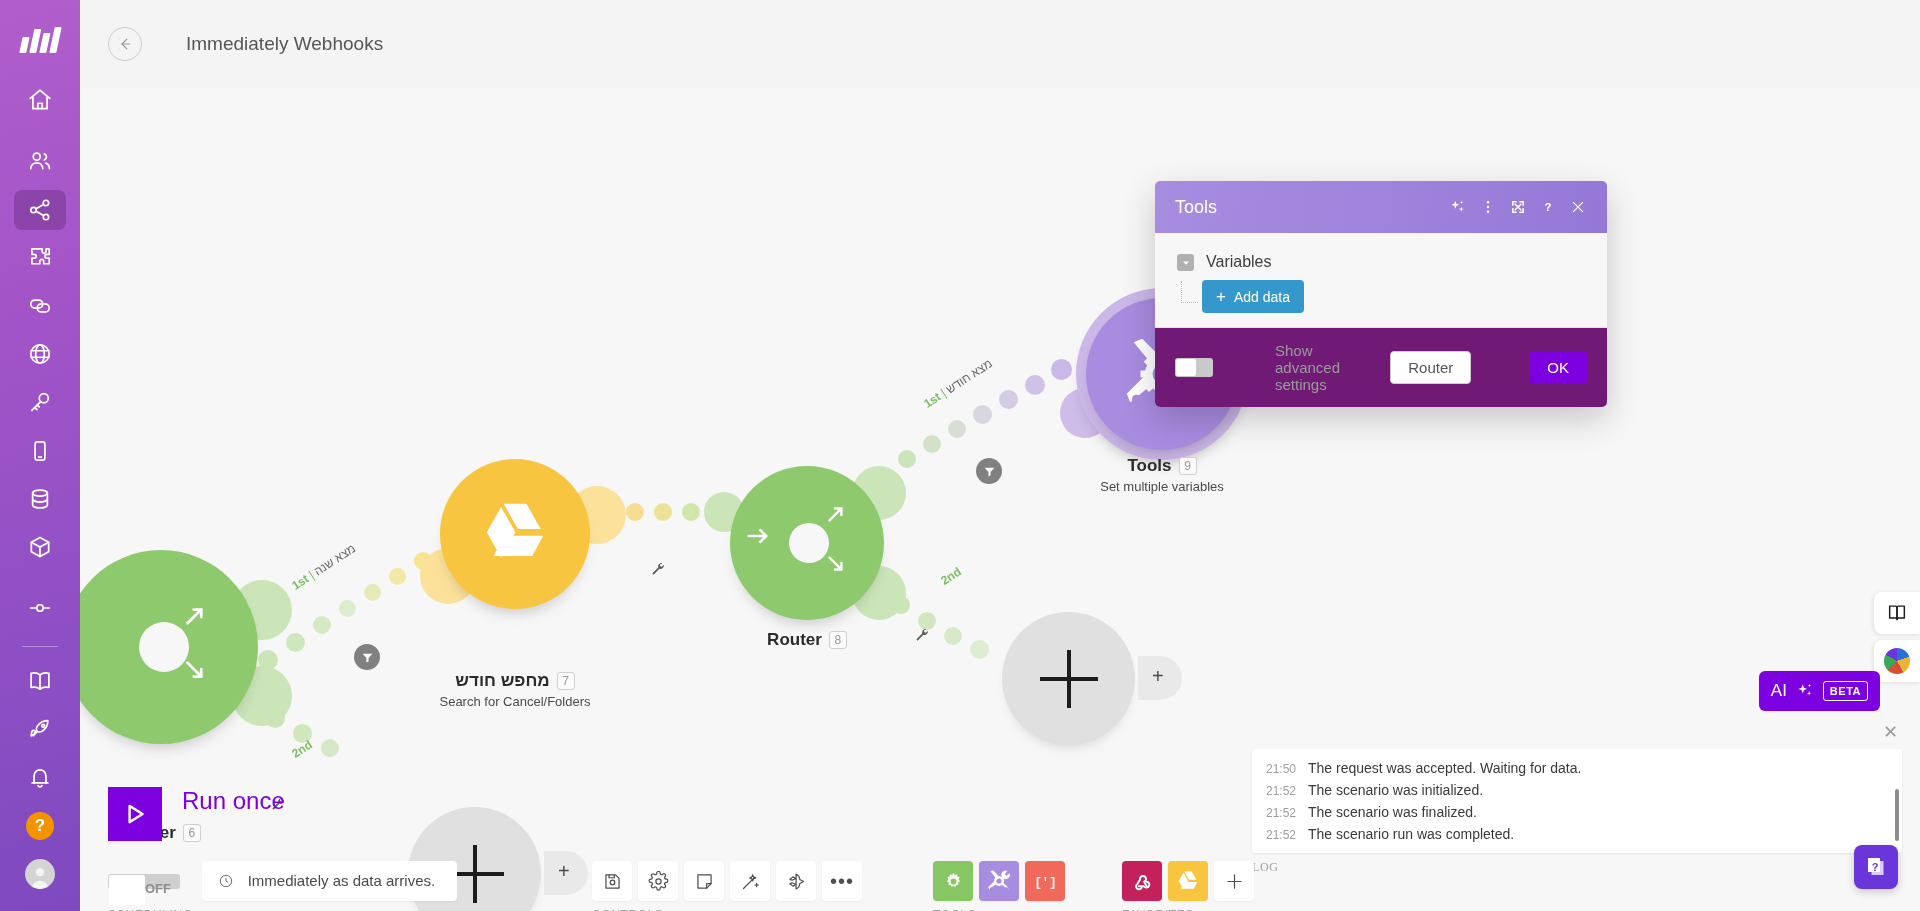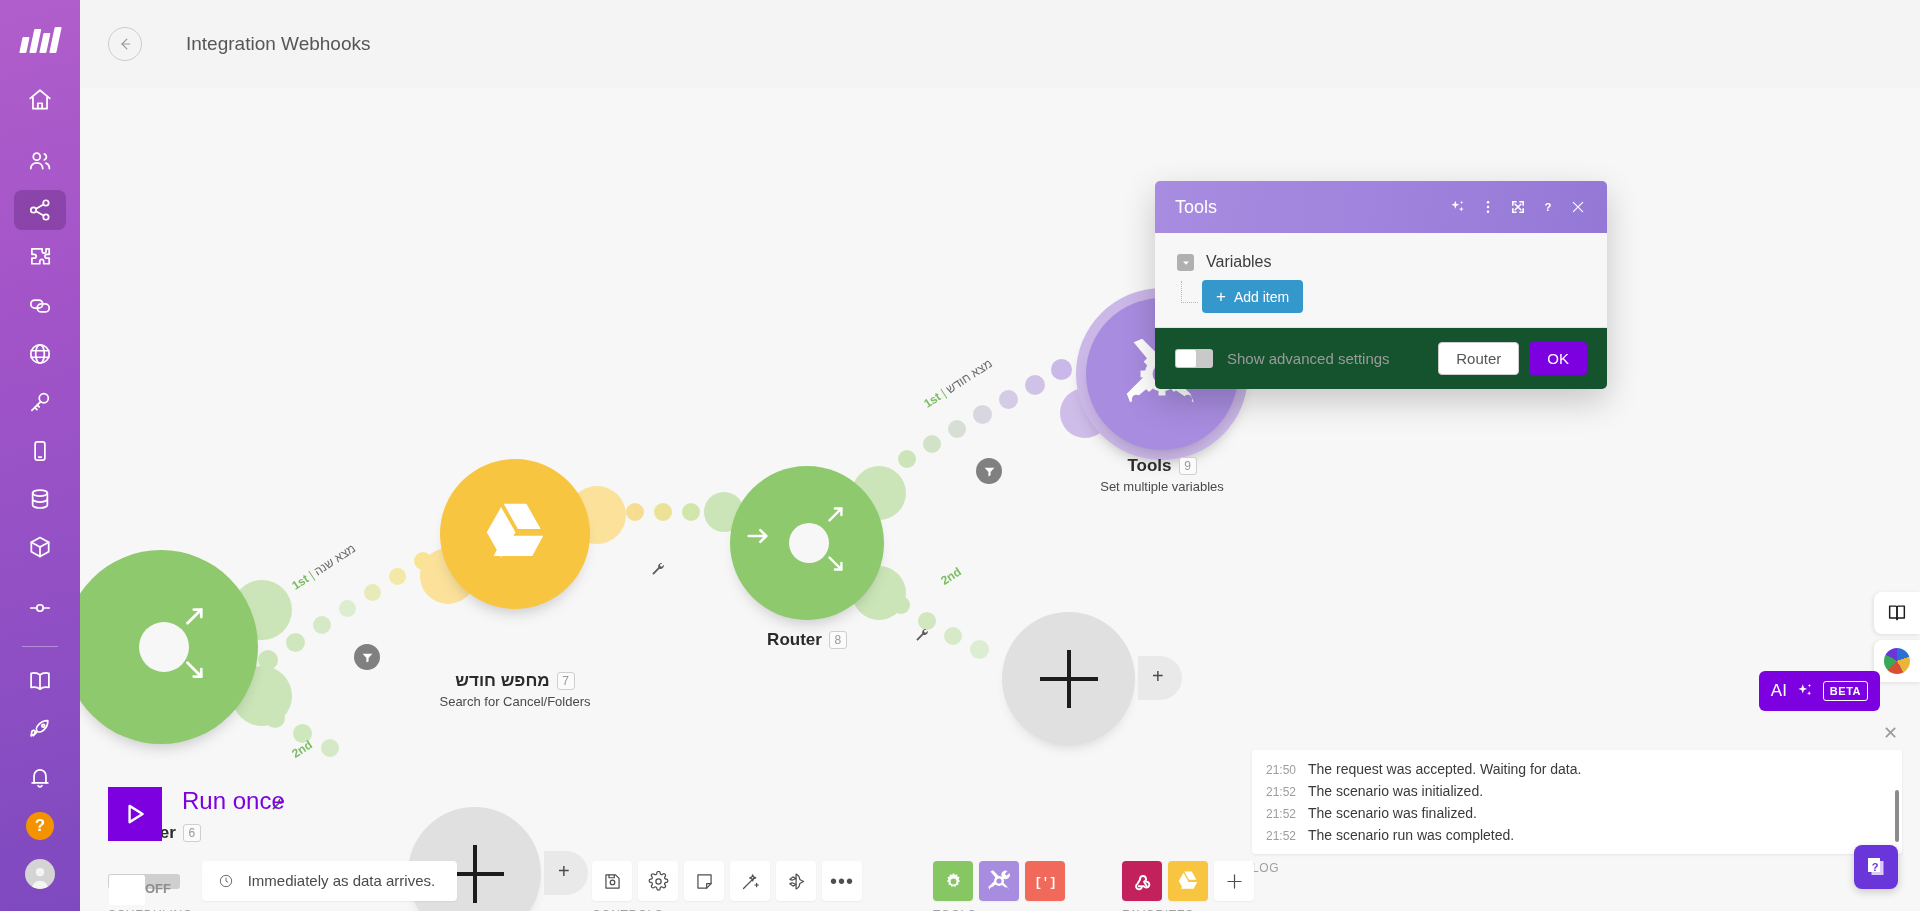--- a/index.html
+++ b/index.html
@@ -107,22 +107,22 @@
   .var-label { font-size: 16px; color: #3d3d3d; margin-left: 12px; }
   .add-item-row { display: flex; align-items: center; margin-top: 9px; padding-left: 4px; }
   .tree-stub { width: 17px; height: 22px; border-left: 1px dotted #b6b6b6; border-bottom: 1px dotted #b6b6b6; margin-right: 4px; margin-bottom: 9px; }
   #add-item-btn {
     background: #3598cd; color: #fff; border: none; border-radius: 4px;
     font-size: 14px; padding: 8px 14px; cursor: pointer; display: flex; align-items: center; gap: 8px;
     font-family: "Liberation Sans", sans-serif;
   }
   #add-item-btn .pl { font-size: 17px; line-height: 1; }
   #dlg-footer {
-    border-top: 1px solid #e4e4e4; background: #14532d;
-    padding: 14px 20px; display: flex; align-items: center;
+    border-top: 1px solid #e4e4e4; background: #701a75;
+    padding: 14px 20px; display: flex; align-items: center; gap: 48px;
   }
   .toggle-track { width: 38px; height: 19px; border-radius: 3px; background: #c9c9c9; position: relative; cursor: pointer; }
   .toggle-knob { position: absolute; left: 1px; top: 1px; width: 20px; height: 17px; background: #fff; border-radius: 2px; }
   #adv-label { font-size: 15px; color: #9b9b9b; margin-left: 14px; flex: 1; }
   #cancel-btn { background: #fff; border: 1px solid #cccccc; color: #555; border-radius: 4px; font-size: 15px; padding: 7px 17px; cursor: pointer; font-family: "Liberation Sans", sans-serif; }
   #ok-btn { background: #7c00e0; border: none; color: #fff; border-radius: 4px; font-size: 15px; padding: 8px 18px; margin-left: 10px; cursor: pointer; font-family: "Liberation Sans", sans-serif; }
 
   
   #bottombar { position: absolute; left: 80px; right: 0; bottom: 0; height: 140px; z-index: 50; }
 
@@ -159,21 +159,21 @@
   .dots3 { color: #4e4e4e; font-size: 20px; letter-spacing: 1px; line-height: 0.6; }
 
   
   #log-panel { position: absolute; right: 18px; bottom: 36px; width: 650px; z-index: 45; }
   #log-close { position: absolute; right: 4px; top: -26px; font-size: 18px; color: #9c9c9c; cursor: pointer; line-height: 1; }
   #log-box { background: #fff; border-radius: 3px; padding: 8px 0 8px 0; box-shadow: 0 1px 3px rgba(0,0,0,0.08); position: relative; overflow: hidden; max-height: 104px; }
   .log-row { display: flex; align-items: baseline; padding: 3px 14px; }
   .log-time { font-size: 12px; color: #9d9d9d; width: 42px; flex-shrink: 0; }
   .log-msg { font-size: 14px; color: #3a3a3a; }
   #log-scroll { position: absolute; right: 3px; top: 40px; width: 4px; height: 52px; background: #8c8c8c; border-radius: 2px; }
-  #log-cap { font-size: 12px; color: #a0a0a0; letter-spacing: 0.6px; margin-top: 7px; }
+  #log-cap { font-size: 12px; color: #a0a0a0; letter-spacing: 0.6px; margin-top: 7px; font-family: Liberation Serif, serif; }
 
   
   #right-float { position: absolute; right: 0; top: 592px; z-index: 55; }
   .float-btn { width: 46px; height: 42px; background: #fff; border-radius: 8px 0 0 8px; display: flex; align-items: center; justify-content: center; margin-bottom: 6px; cursor: pointer; box-shadow: -1px 1px 4px rgba(0,0,0,0.10); }
   .float-btn svg { width: 22px; height: 22px; fill: none; stroke: #1c1c1c; stroke-width: 1.6; stroke-linecap: round; stroke-linejoin: round; }
   #ai-btn {
     position: absolute; right: 40px; top: 671px; height: 40px; background: #7c00e0;
     border-radius: 6px; display: flex; align-items: center; padding: 0 12px; gap: 9px; cursor: pointer; z-index: 55;
   }
   #ai-btn .ai-text { color: #fff; font-size: 17px; }
@@ -313,21 +313,21 @@
   <div style="height:10px"></div>
 </div>
 
 <div id="topbar">
   <div id="back-btn">
     <svg viewBox="0 0 24 24">
         <path d="M14.5 5.5 8 12l6.5 6.5"></path>
         <path d="M8 12h10"></path>
       </svg>
   </div>
-  <div id="scenario-title">Integration Webhooks</div>
+  <div id="scenario-title">Immediately Webhooks</div>
 </div>
 
 <div id="canvas">
 
   <div class="module">
     <div class="bump" style="left:152px;top:492px;width:60px;height:60px;background:#cbe5b8;"></div>
     <div class="bump" style="left:152px;top:578px;width:60px;height:60px;background:#cbe5b8;"></div>
     <div class="mod-circle" style="left:-16px;top:462px;width:194px;height:194px;background:#8fc96d;">
       <div style="position:absolute;left:75px;top:72px;width:50px;height:50px;border-radius:50%;background:#f7f7f7;"></div>
       <svg viewBox="0 0 24 24" style="position:absolute;left:116px;top:52px;width:30px;height:30px;fill:none;stroke:#fff;stroke-width:2.2;stroke-linecap:round;stroke-linejoin:round;">
@@ -559,21 +559,21 @@
         <svg viewBox="0 0 24 24">
             <path d="M5 8.5 12 16l7-7.5Z"></path>
           </svg>
       </div>
       <div class="var-label">Variables</div>
     </div>
     <div class="add-item-row">
       <div class="tree-stub"></div>
       <button id="add-item-btn">
         <span class="pl">+</span>
-        <span>Add item</span>
+        <span>Add data</span>
       </button>
     </div>
   </div>
 
   <div id="dlg-footer">
     <div class="toggle-track">
       <div class="toggle-knob"></div>
     </div>
     <div id="adv-label">Show advanced settings</div>
     <button id="cancel-btn">Router</button>

